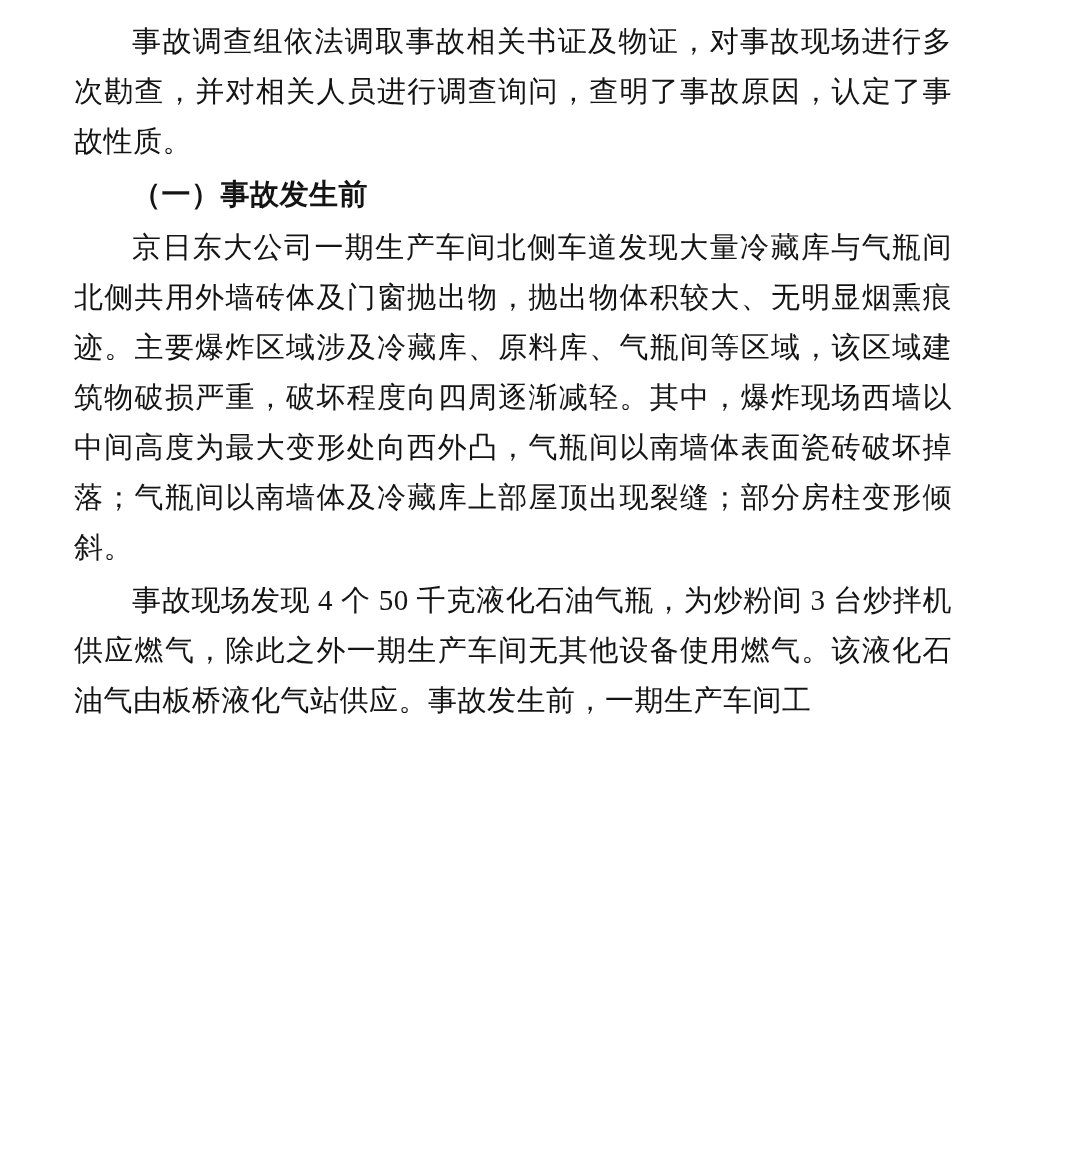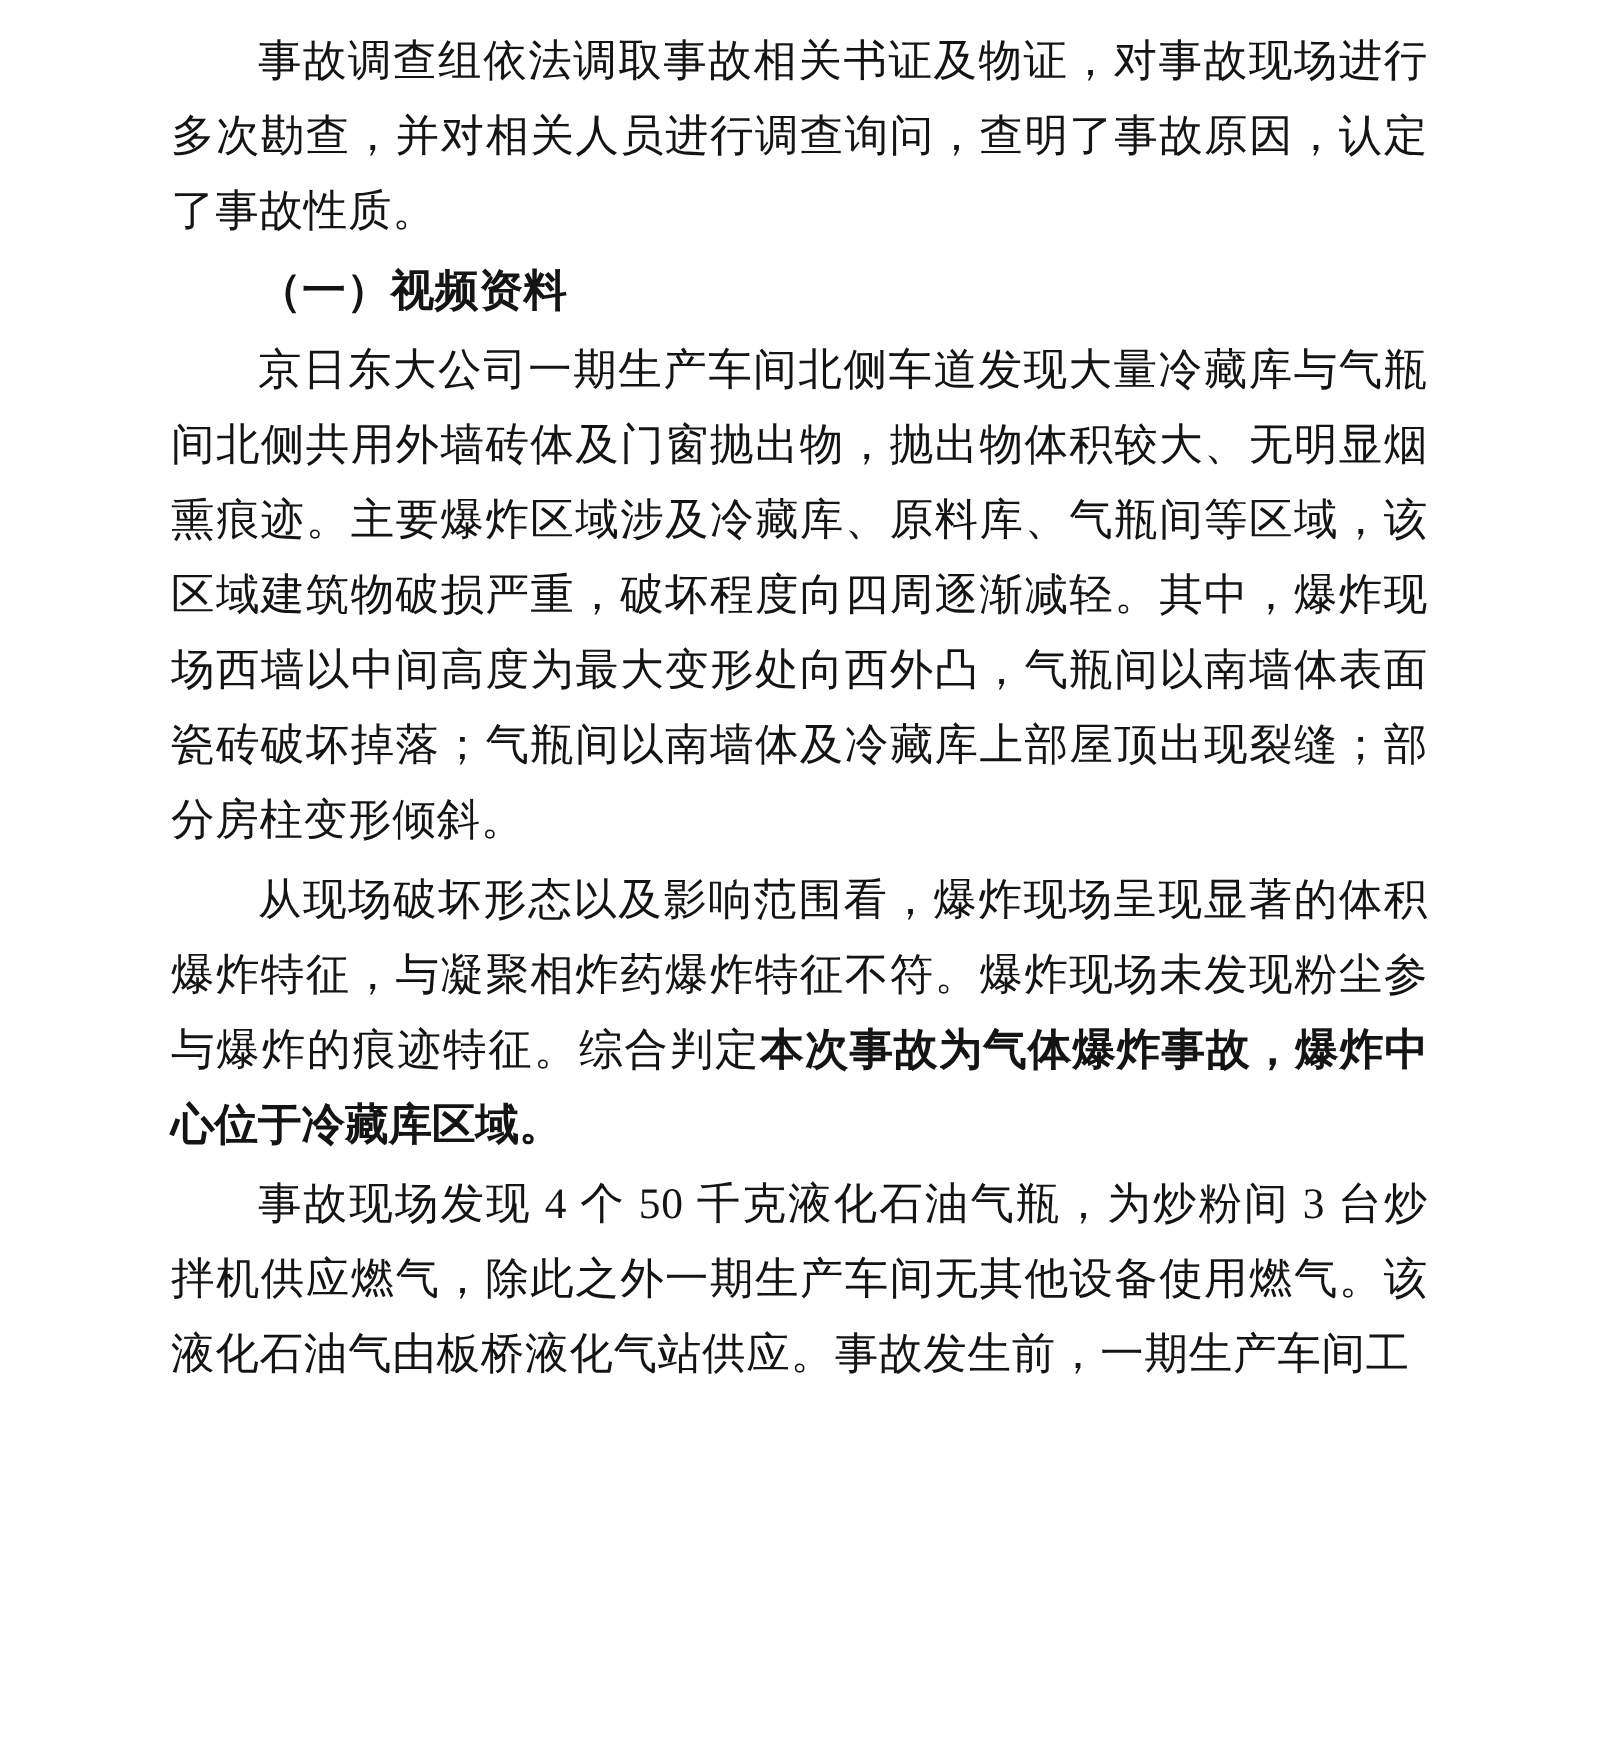--- a/index.html
+++ b/index.html
@@ -9,21 +9,21 @@
   }
   body {
     width: 1080px;
     height: 1159px;
     overflow: hidden;
   }
   .page {
     box-sizing: border-box;
     width: 1080px;
     height: 1159px;
-    padding: 16px 128px 0 114px;
+    padding: 16px 128px 0 74px;
     background: #ffffff;
   }
   .doc {
     font-family: "Liberation Serif", "DejaVu Serif", serif;
     font-size: 29px;
     line-height: 50px;
     color: #141414;
     text-align: justify;
     text-justify: inter-ideograph;
     letter-spacing: 0.5px;
@@ -45,25 +45,24 @@
   }
 </style>
 </head>
 <body>
 
 <div class="page">
   <div class="doc">
 
     <p class="para">事故调查组依法调取事故相关书证及物证，对事故现场进行多次勘查，并对相关人员进行调查询问，查明了事故原因，认定了事故性质。</p>
 
-    <p class="para heading gap-before">（一）视频资料</p>
+    <p class="para heading gap-before">（一）事故发生前</p>
 
 
 
     <p class="para gap-before">京日东大公司一期生产车间北侧车道发现大量冷藏库与气瓶间北侧共用外墙砖体及门窗抛出物，抛出物体积较大、无明显烟熏痕迹。主要爆炸区域涉及冷藏库、原料库、气瓶间等区域，该区域建筑物破损严重，破坏程度向四周逐渐减轻。其中，爆炸现场西墙以中间高度为最大变形处向西外凸，气瓶间以南墙体表面瓷砖破坏掉落；气瓶间以南墙体及冷藏库上部屋顶出现裂缝；部分房柱变形倾斜。</p>
 
-    <p class="para gap-before"><span>从现场破坏形态以及影响范围看，爆炸现场呈现显著的体积爆炸特征，与凝聚相炸药爆炸特征不符。爆炸现场未发现粉尘参与爆炸的痕迹特征。综合判定</span><span class="bold-run">本次事故为气体爆炸事故，爆炸中心位于冷藏库区域。</span></p>
 
 
     <p class="para gap-before">事故现场发现 4 个 50 千克液化石油气瓶，为炒粉间 3 台炒拌机供应燃气，除此之外一期生产车间无其他设备使用燃气。该液化石油气由板桥液化气站供应。事故发生前，一期生产车间工</p>
 
   </div>
 </div>
 
 </body></html>

